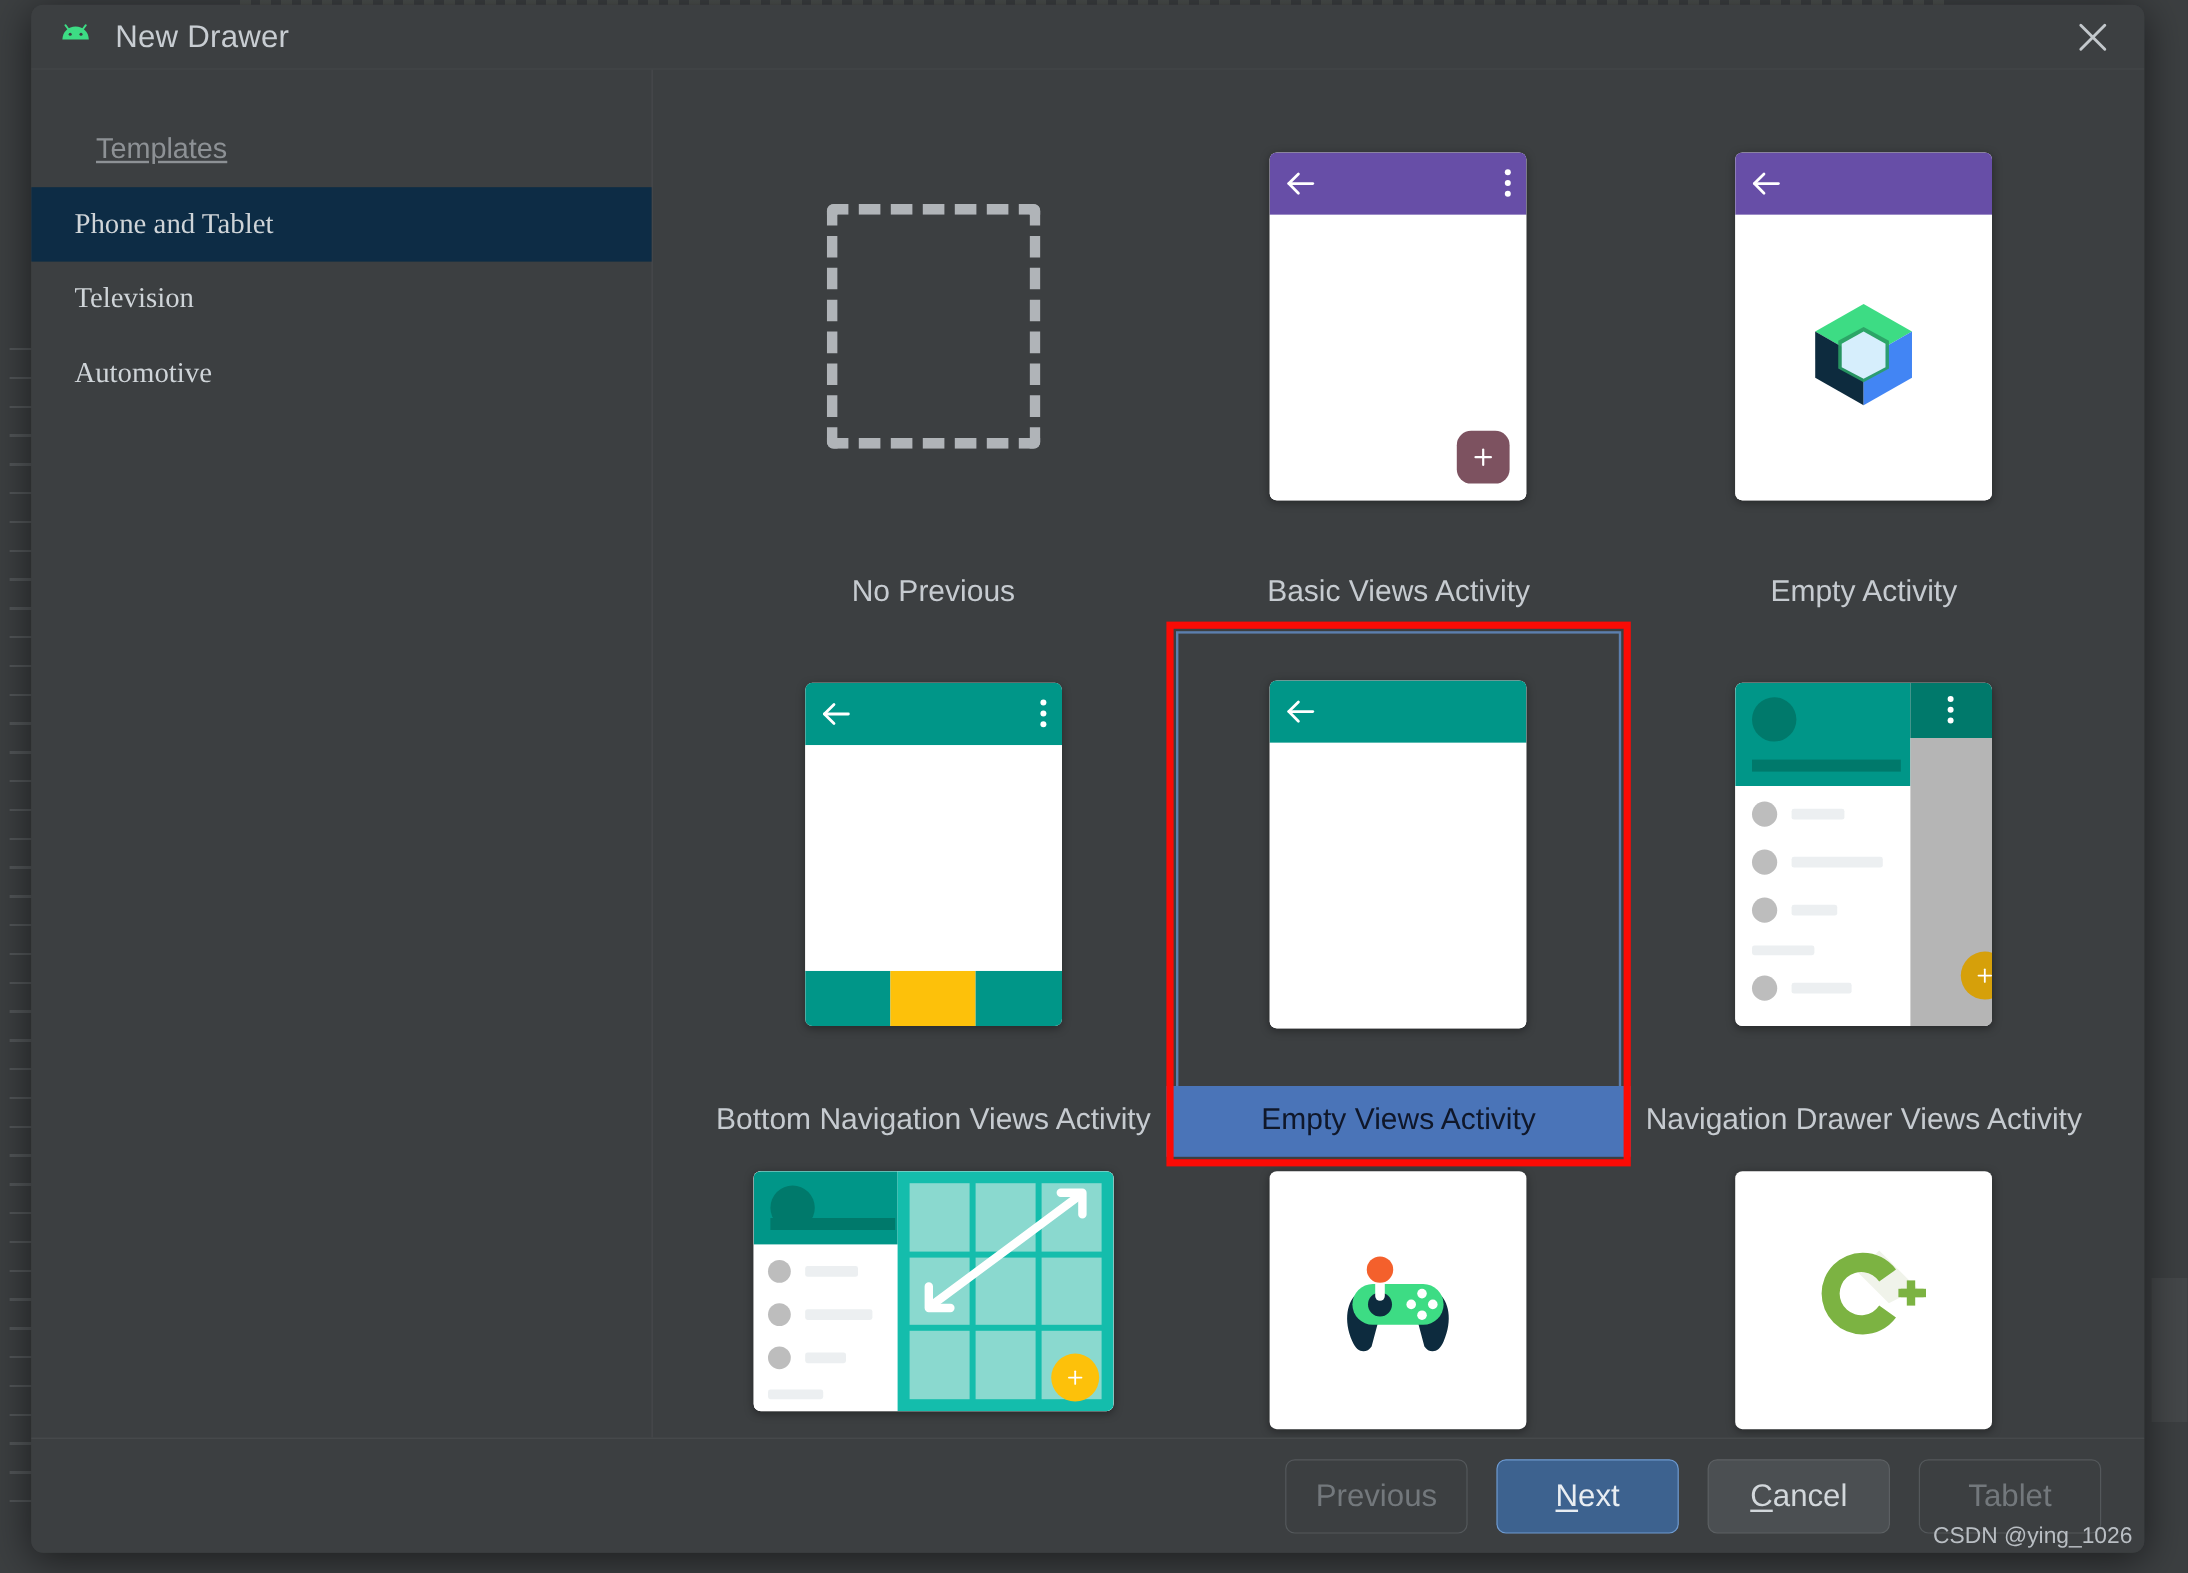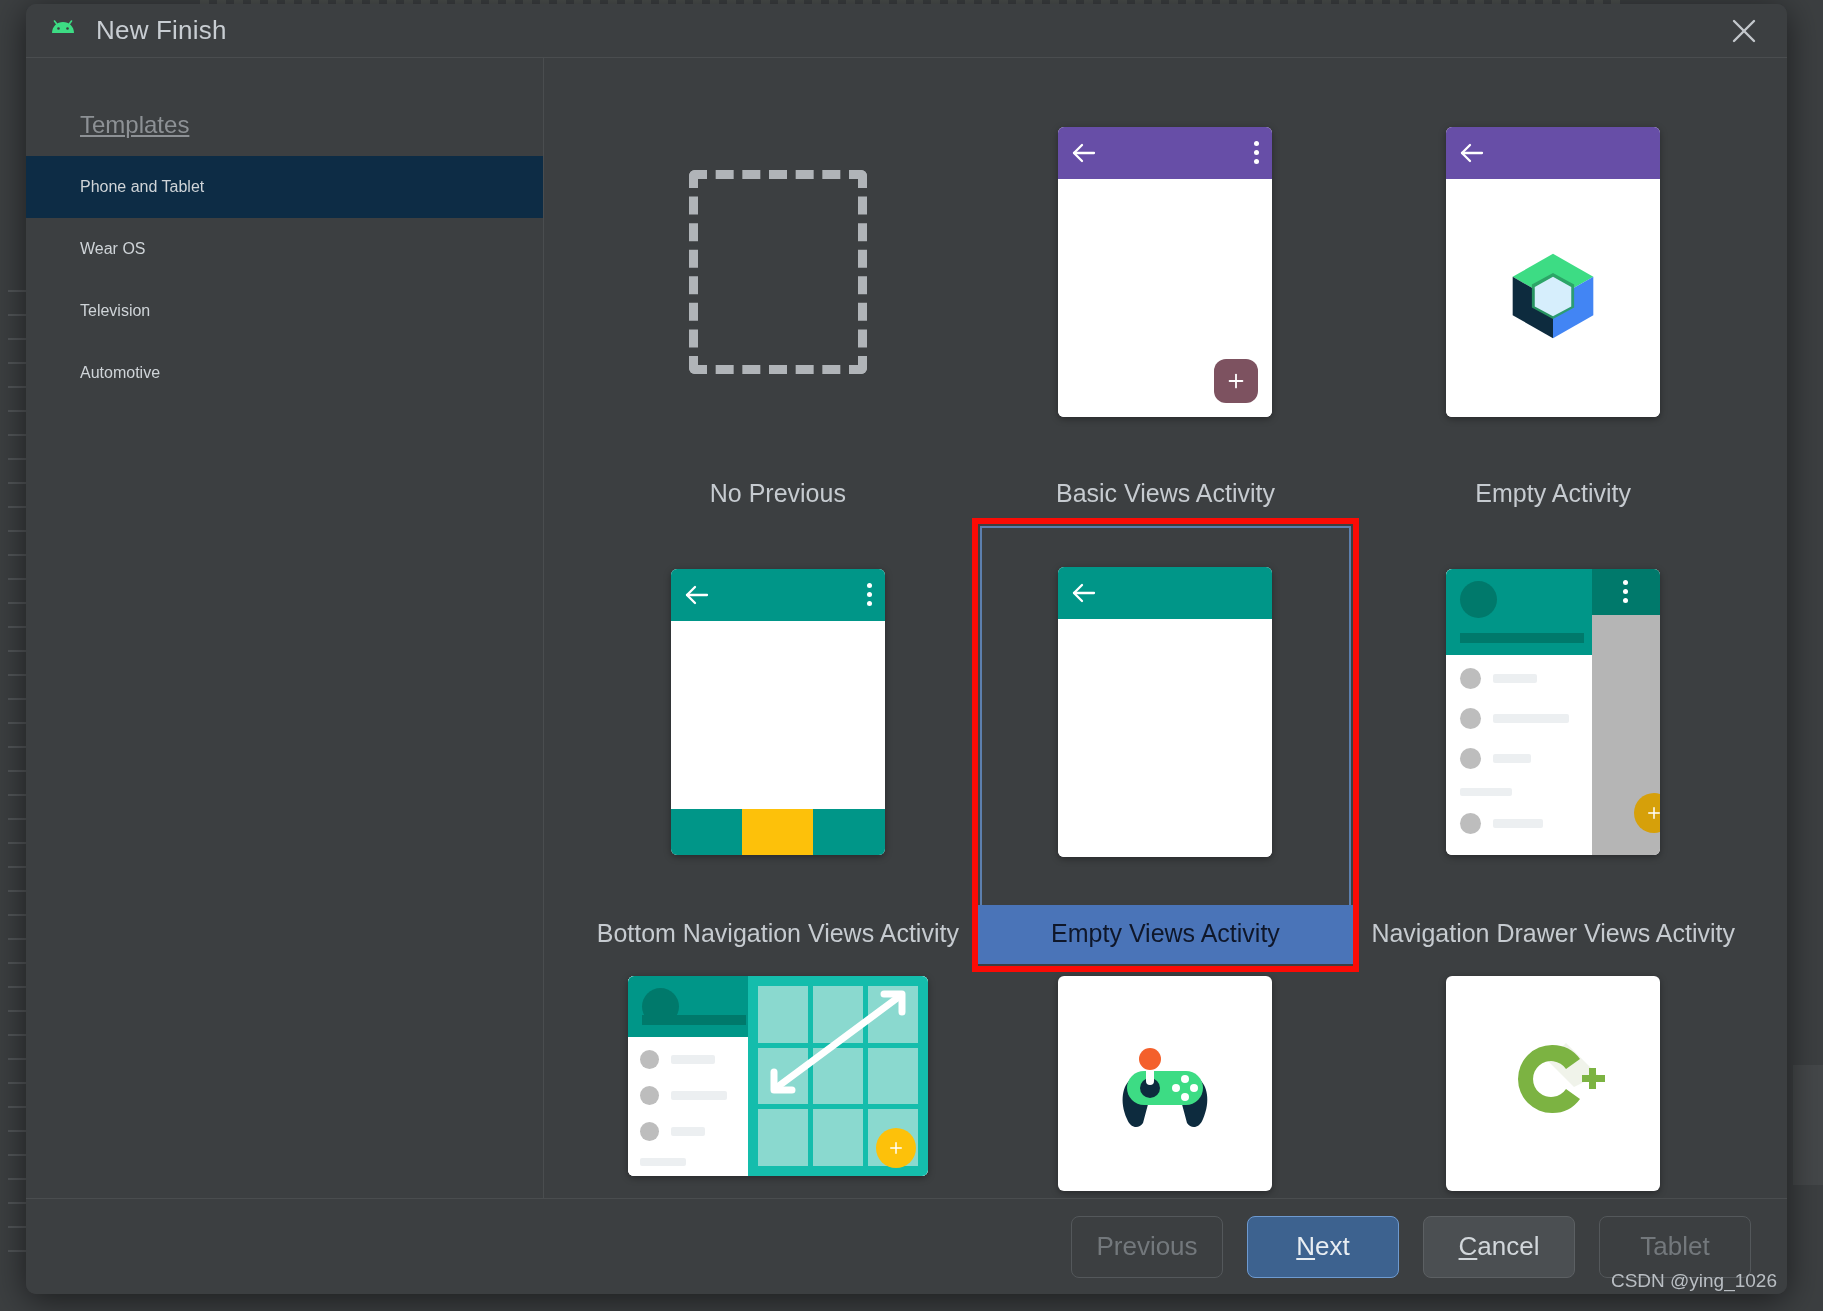--- a/index.html
+++ b/index.html
@@ -71,23 +71,24 @@
     background: #3c3f41;
     border-right: 1px solid #4a4d4f;
     padding-top: 36px;
   }
   .sidebar .section-label {
     font-size: 24px; color: #8d9195;
     padding: 0 0 0 54px; height: 62px; line-height: 62px; text-decoration: underline;
   }
   .sidebar-item {
     height: 62px; line-height: 62px;
-    padding-left: 54px;
-    font-size: 16px; color: #cfd4d8;
+    padding-left: 36px;
+    font-size: 24px; color: #cfd4d8;
     cursor: pointer;
+    font-family: Liberation Serif, serif;
   }
   .sidebar-item.selected { background: #0d2c45; }
 
   
   .gallery {
     flex: 1 1 auto; position: relative; overflow: hidden;
     background: #3c3f41;
   }
   .grid {
     position: absolute; inset: 0;
@@ -262,38 +263,35 @@
   <div class="titlebar">
     <span class="android-icon">
       <svg viewBox="0 0 30 30" width="30" height="30">
         <path d="M4 17 C4 10.5 9 6 15 6 C21 6 26 10.5 26 17 Z" fill="#3ddc84"></path>
         <circle cx="10.5" cy="12.5" r="1.3" fill="#3c3f41"></circle>
         <circle cx="19.5" cy="12.5" r="1.3" fill="#3c3f41"></circle>
         <line x1="6.5" y1="5" x2="9.5" y2="9" stroke="#3ddc84" stroke-width="1.6" stroke-linecap="round"></line>
         <line x1="23.5" y1="5" x2="20.5" y2="9" stroke="#3ddc84" stroke-width="1.6" stroke-linecap="round"></line>
       </svg>
     </span>
-    <span class="title-text">New Finish</span>
+    <span class="title-text">New Drawer</span>
     <span class="close-btn">
       <svg viewBox="0 0 34 34" width="34" height="34">
         <line x1="7" y1="7" x2="27" y2="27" stroke="#c3c8cc" stroke-width="2.4" stroke-linecap="round"></line>
         <line x1="27" y1="7" x2="7" y2="27" stroke="#c3c8cc" stroke-width="2.4" stroke-linecap="round"></line>
       </svg>
     </span>
   </div>
 
   <div class="body-row">
 
     <div class="sidebar">
       <div class="section-label">Templates</div>
       <div class="sidebar-item selected">
         <span>Phone and Tablet</span>
-      </div>
-      <div class="sidebar-item">
-        <span>Wear OS</span>
       </div>
       <div class="sidebar-item">
         <span>Television</span>
       </div>
       <div class="sidebar-item">
         <span>Automotive</span>
       </div>
     </div>
 
     <div class="gallery">

